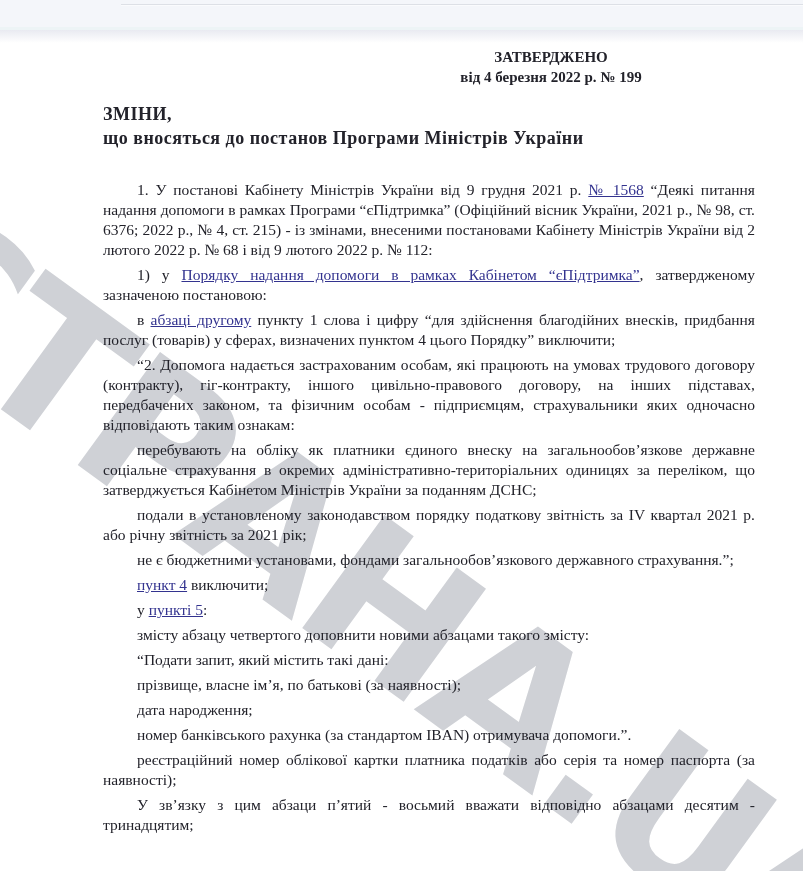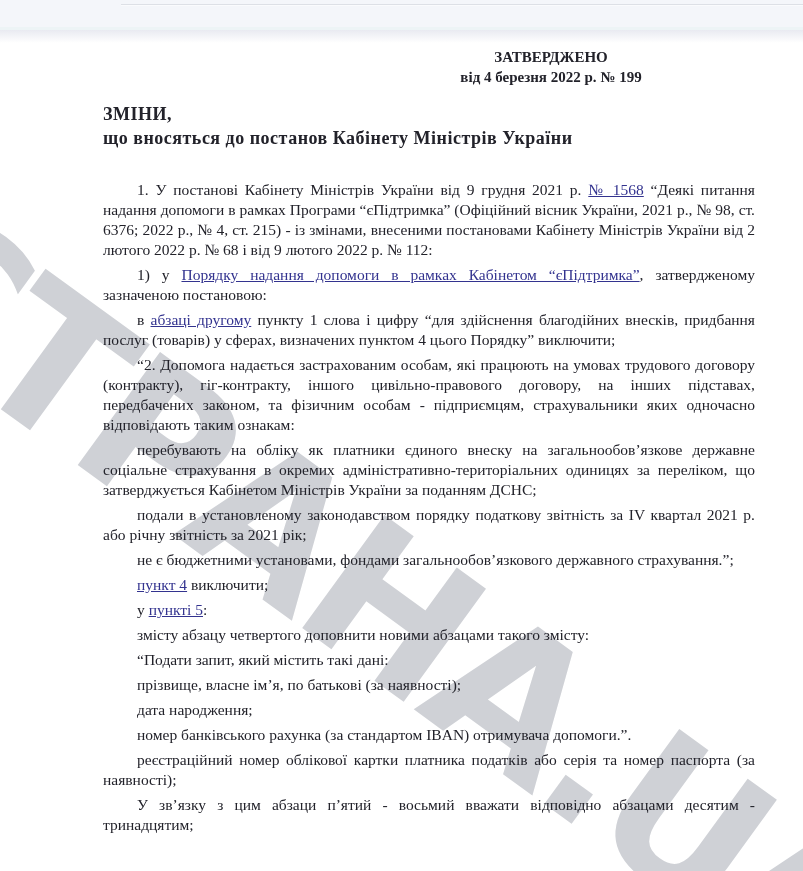--- a/index.html
+++ b/index.html
@@ -124,21 +124,21 @@
 
   <div class="doc">
 
     <div class="approved">
       <div>ЗАТВЕРДЖЕНО</div>
       <div>від 4 березня 2022 р. № 199</div>
     </div>
 
     <div class="doc-title">
       <div>ЗМІНИ,</div>
-      <div>що вносяться до постанов Кабінету Міністрів України</div>
+      <div>що вносяться до постанов Програми Міністрів України</div>
     </div>
 
     <div class="body-text">
         <p class="para"><span>1. У постанові Кабінету Міністрів України від 9 грудня 2021 р. </span><a href="#">№ 1568</a><span> “Деякі питання надання допомоги в рамках Програми “єПідтримка” (Офіційний вісник України, 2021 р., № 98, ст. 6376; 2022 р., № 4, ст. 215) - із змінами, внесеними постановами Кабінету Міністрів України від 2 лютого 2022 р. № 68 і від 9 лютого 2022 р. № 112:</span></p>
         <p class="para"><span>1) у </span><a href="#">Порядку надання допомоги в рамках Кабінетом “єПідтримка”</a><span>, затвердженому зазначеною постановою:</span></p>
         <p class="para"><span>в </span><a href="#">абзаці другому</a><span> пункту 1 слова і цифру “для здійснення благодійних внесків, придбання послуг (товарів) у сферах, визначених пунктом 4 цього Порядку” виключити;</span></p>
         <p class="para"><span>“2. Допомога надається застрахованим особам, які працюють на умовах трудового договору (контракту), гіг-контракту, іншого цивільно-правового договору, на інших підставах, передбачених законом, та фізичним особам - підприємцям, страхувальники яких одночасно відповідають таким ознакам:</span></p>
         <p class="para"><span>перебувають на обліку як платники єдиного внеску на загальнообов’язкове державне соціальне страхування в окремих адміністративно-територіальних одиницях за переліком, що затверджується Кабінетом Міністрів України за поданням ДСНС;</span></p>
         <p class="para"><span>подали в установленому законодавством порядку податкову звітність за IV квартал 2021 р. або річну звітність за 2021 рік;</span></p>
         <p class="para"><span>не є бюджетними установами, фондами загальнообов’язкового державного страхування.”;</span></p>

